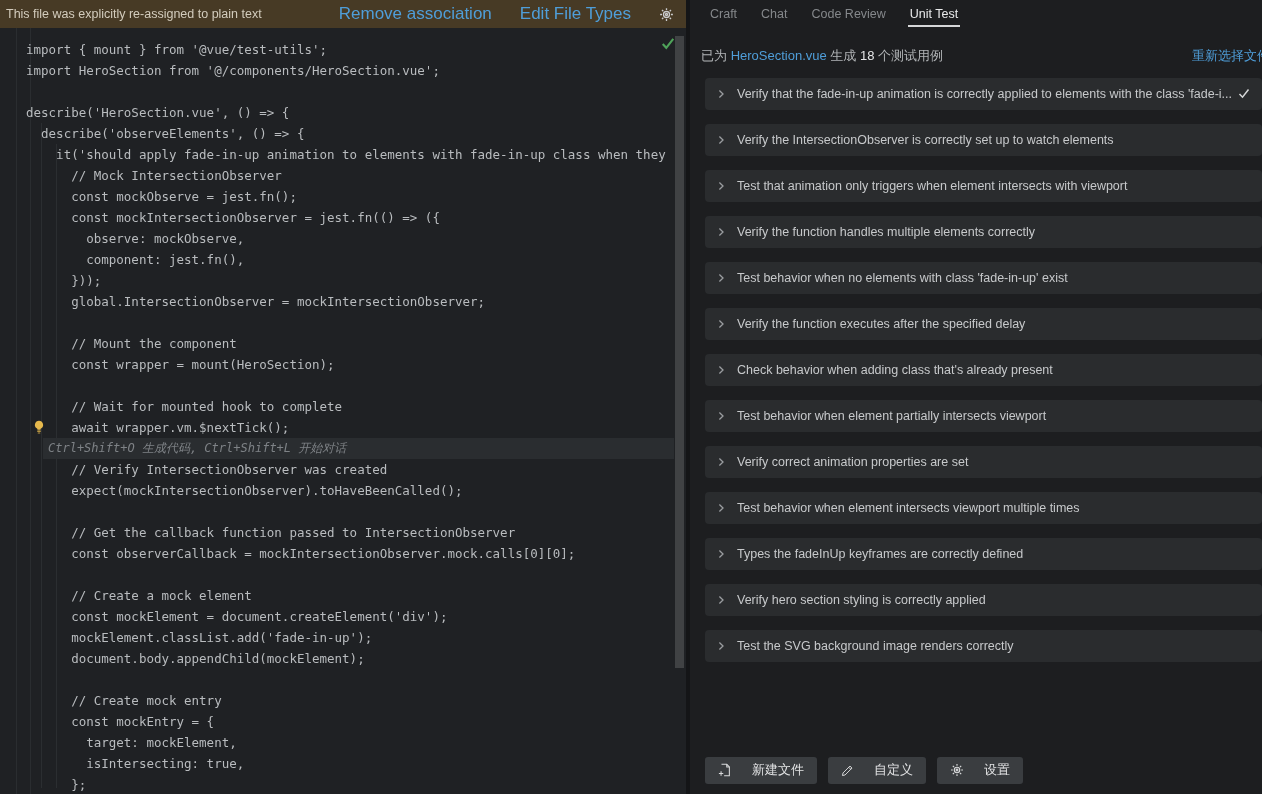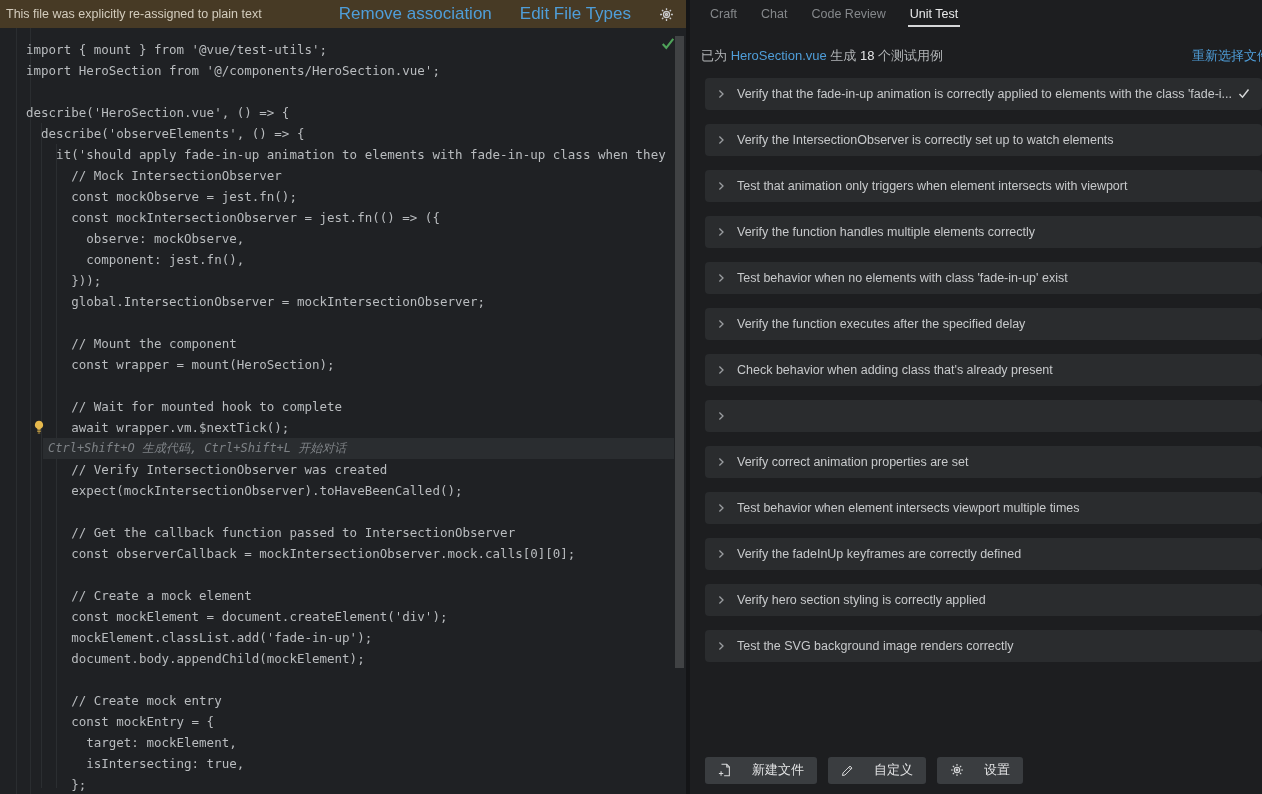--- a/index.html
+++ b/index.html
@@ -229,20 +229,21 @@
           <span class="test-title">Check behavior when adding class that's already present</span>
         </div>
       </div>
       <div class="test-card">
         <div class="test-row">
           <span class="chev">
             <svg width="10" height="10" viewBox="0 0 10 10" fill="none" stroke="currentColor" stroke-width="1.3">
               <path d="M3.4 1.5 L7 5 L3.4 8.5"></path>
             </svg>
           </span>
+          <span class="test-title">Test behavior when element partially intersects viewport</span>
         </div>
       </div>
       <div class="test-card">
         <div class="test-row">
           <span class="chev">
             <svg width="10" height="10" viewBox="0 0 10 10" fill="none" stroke="currentColor" stroke-width="1.3">
               <path d="M3.4 1.5 L7 5 L3.4 8.5"></path>
             </svg>
           </span>
           <span class="test-title">Verify correct animation properties are set</span>
@@ -258,21 +259,21 @@
           <span class="test-title">Test behavior when element intersects viewport multiple times</span>
         </div>
       </div>
       <div class="test-card">
         <div class="test-row">
           <span class="chev">
             <svg width="10" height="10" viewBox="0 0 10 10" fill="none" stroke="currentColor" stroke-width="1.3">
               <path d="M3.4 1.5 L7 5 L3.4 8.5"></path>
             </svg>
           </span>
-          <span class="test-title">Verify the fadeInUp keyframes are correctly defined</span>
+          <span class="test-title">Types the fadeInUp keyframes are correctly defined</span>
         </div>
       </div>
       <div class="test-card">
         <div class="test-row">
           <span class="chev">
             <svg width="10" height="10" viewBox="0 0 10 10" fill="none" stroke="currentColor" stroke-width="1.3">
               <path d="M3.4 1.5 L7 5 L3.4 8.5"></path>
             </svg>
           </span>
           <span class="test-title">Verify hero section styling is correctly applied</span>

